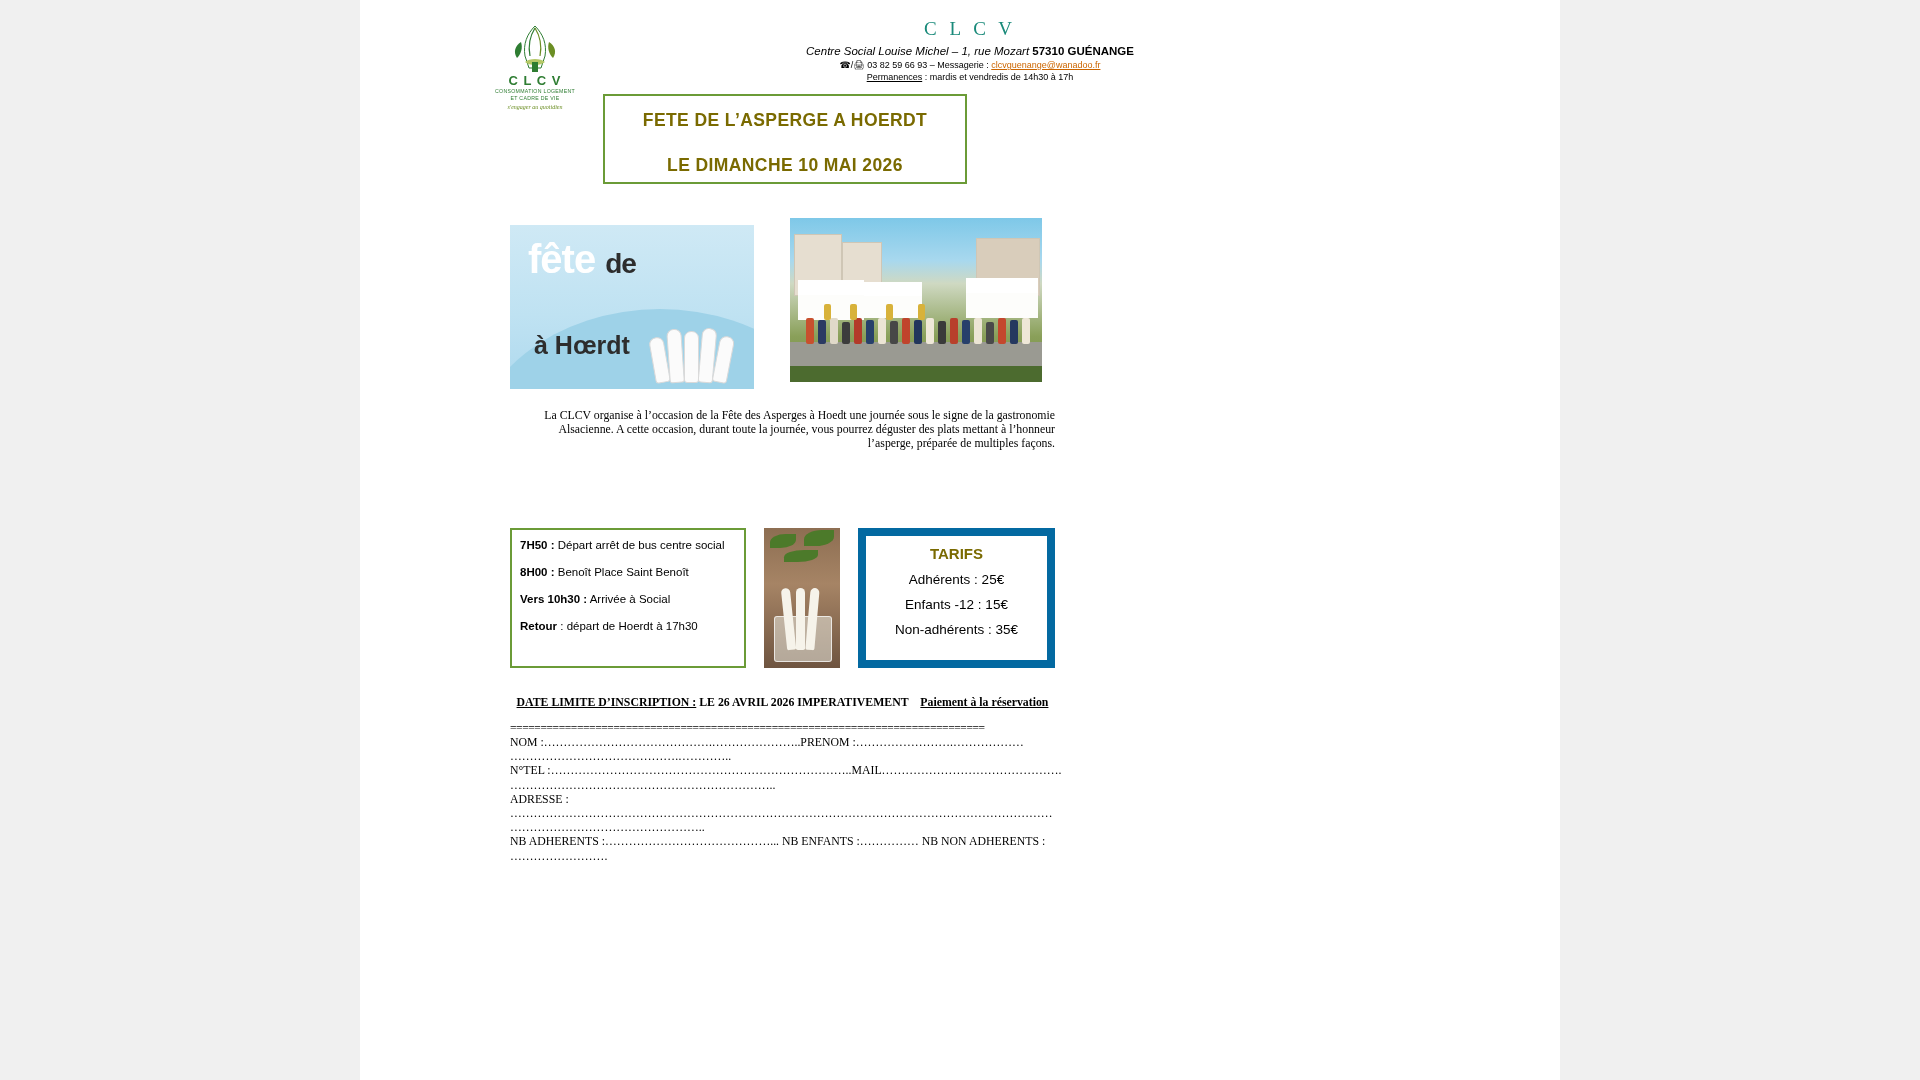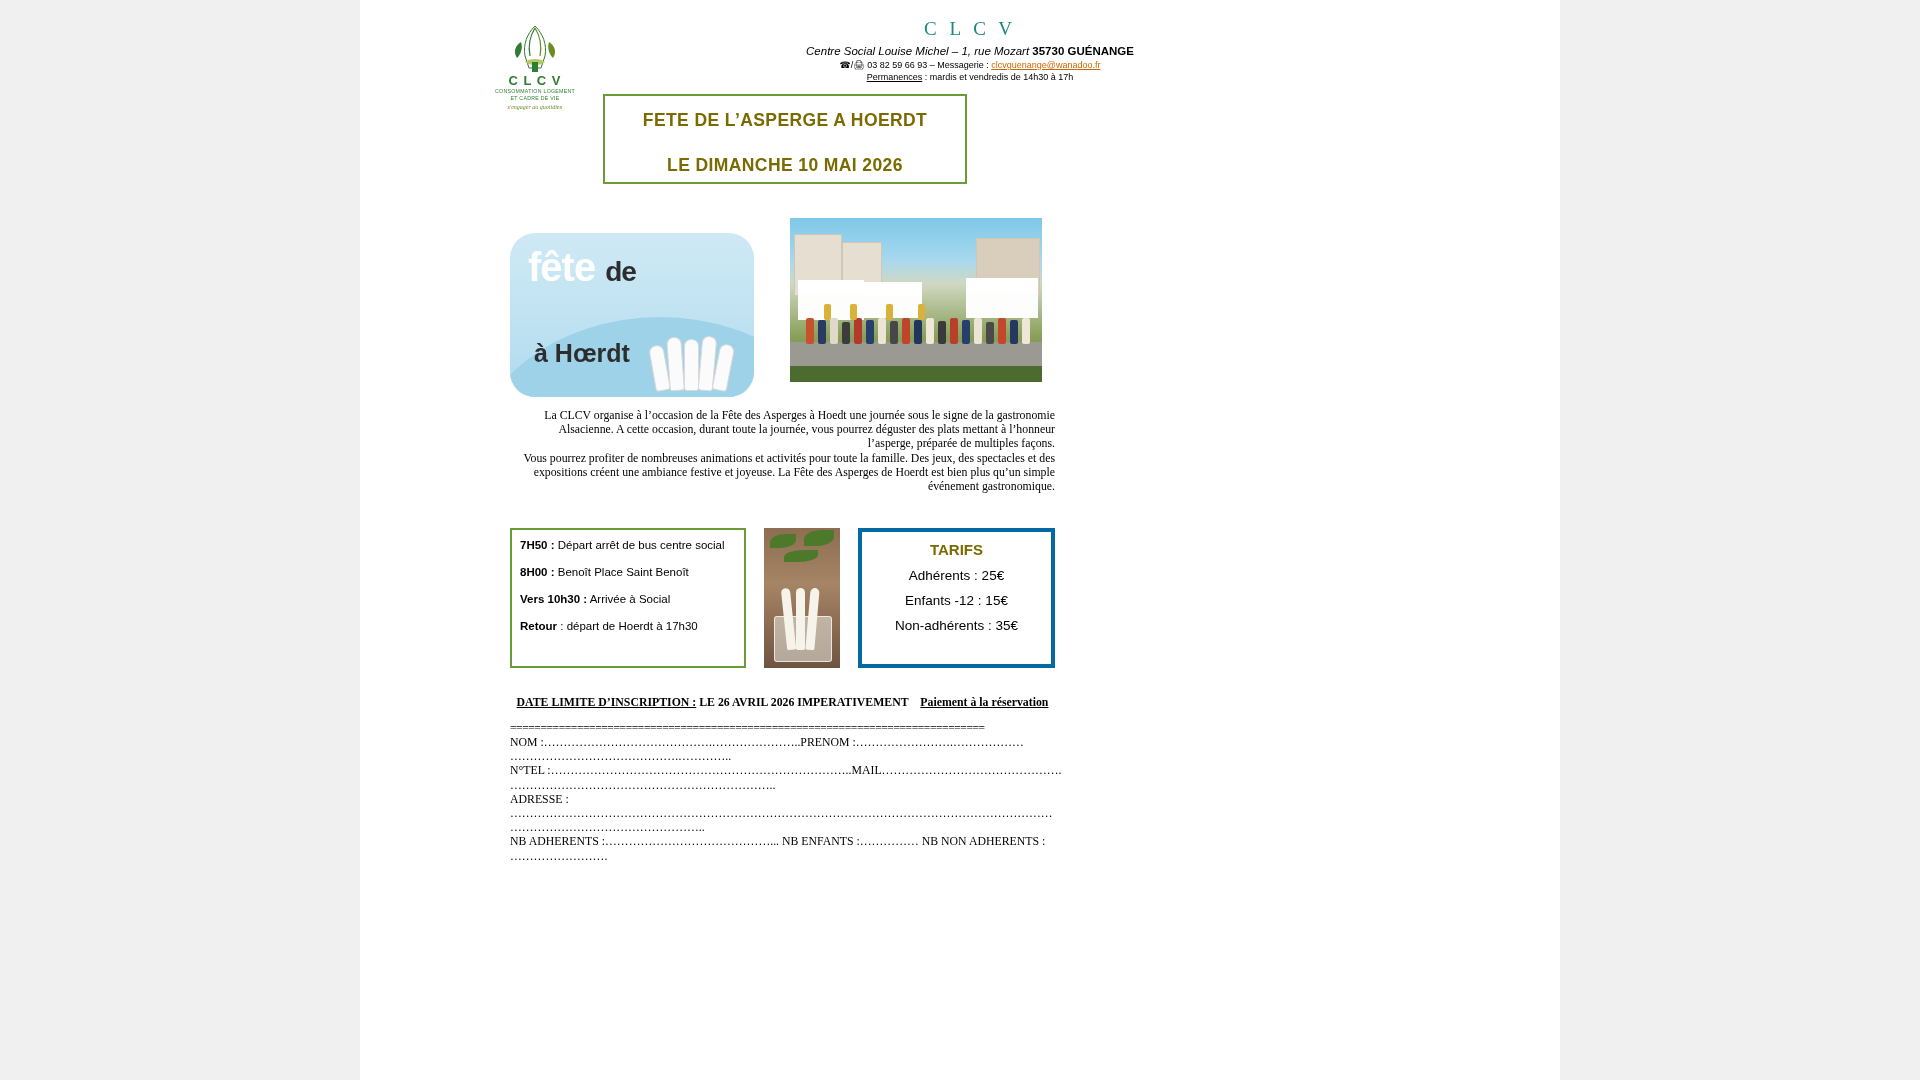--- a/index.html
+++ b/index.html
@@ -108,25 +108,24 @@
     font-size: 17.5px; font-weight: bold; margin-top: 24px; letter-spacing: 0.4px;
   }
 
   
   .img-row {
     position: absolute;
     left: 150px; top: 218px;
   }
   .poster {
     position: absolute;
-    left: 0; top: 15px;
+    left: 0; top: 7px;
     width: 244px; height: 164px;
     background: linear-gradient(180deg,#cfe9f5 0%, #bfe2f2 55%, #aed9ee 100%);
     overflow: hidden;
-    border-radius: 25px;
   }
   .poster .swoosh {
     position: absolute;
     left: -40px; bottom: -70px;
     width: 380px; height: 150px;
     background: #9ed2e8;
     border-radius: 50% 50% 0 0 / 100% 100% 0 0;
   }
   .poster .w1 {
     position: absolute; left: 18px; top: 12px;
@@ -238,21 +237,21 @@
     width: 56px; height: 44px;
     background: rgba(235,235,225,0.55);
     border: 1px solid rgba(255,255,255,0.7);
     border-radius: 3px;
   }
 
   .tarif-box {
     position: absolute;
     left: 498px; top: 528px;
     width: 197px; height: 140px;
-    border: 4px solid #0369a1;
+    border: 8px solid #0369a1;
     box-sizing: border-box;
     text-align: center;
     font-family: "Liberation Sans", sans-serif;
   }
   .tarif-box .th {
     font-size: 15px; font-weight: bold; color: #7a6a00; margin-top: 9px;
   }
   .tarif-box .tr {
     font-size: 13.5px; margin-top: 10px;
   }
@@ -308,21 +307,21 @@
         </svg>
       </div>
       <div class="logo-text-main">C L C V</div>
       <div class="logo-text-sub">CONSOMMATION LOGEMENT ET CADRE DE VIE</div>
       <div class="logo-slogan">s'engager au quotidien</div>
     </div>
 
     <div class="hdr-center">
       <div class="hdr-title">C L C V</div>
       <div class="hdr-line1">
-        <span>Centre Social  Louise Michel – 1, rue Mozart </span><b>35730 GUÉNANGE</b>
+        <span>Centre Social  Louise Michel – 1, rue Mozart </span><b>57310 GUÉNANGE</b>
       </div>
       <div class="hdr-line2">
         <span>☎/🖨 03 82 59 66 93 – Messagerie : </span><a href="#">clcvguenange@wanadoo.fr</a>
       </div>
       <div class="hdr-line3">
         <span class="u">Permanences</span><span> : mardis et vendredis de 14h30 à 17h</span>
       </div>
     </div>
   </div>
 
@@ -379,21 +378,20 @@
       <div class="crowd" style="left:232px;top:100px; width:8px;  height:26px; background:#eee7d7;"></div>
       <div class="crowd" style="left:34px; top:86px;  width:7px;  height:16px; background:#d8b23a;"></div>
       <div class="crowd" style="left:60px; top:86px;  width:7px;  height:16px; background:#d8b23a;"></div>
       <div class="crowd" style="left:96px; top:86px;  width:7px;  height:16px; background:#d8b23a;"></div>
       <div class="crowd" style="left:128px;top:86px;  width:7px;  height:16px; background:#d8b23a;"></div>
     </div>
   </div>
 
   <div class="para">
     <p> La CLCV organise à l’occasion de la Fête des Asperges à Hoedt une journée sous le signe de la gastronomie Alsacienne. A cette occasion, durant toute la journée, vous pourrez déguster des plats mettant à l’honneur l’asperge, préparée de multiples façons.</p>
-    <p>Vous pourrez profiter de nombreuses animations et activités pour toute la famille. Des jeux, des spectacles et des expositions créent une ambiance festive et joyeuse. La Fête des Asperges de Hoerdt est bien plus qu’un simple événement gastronomique.</p>
   </div>
 
   <div class="sched-box">
     <div class="row">
       <b>7H50 :</b><span> Départ arrêt de bus centre social</span>
     </div>
     <div class="row">
       <b>8H00 :</b><span> Benoît Place Saint Benoît</span>
     </div>
     <div class="row">

